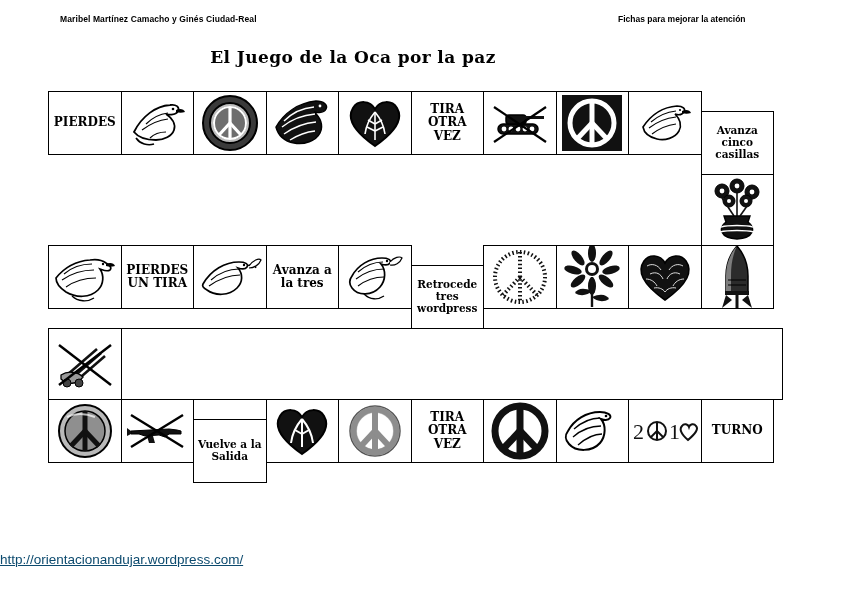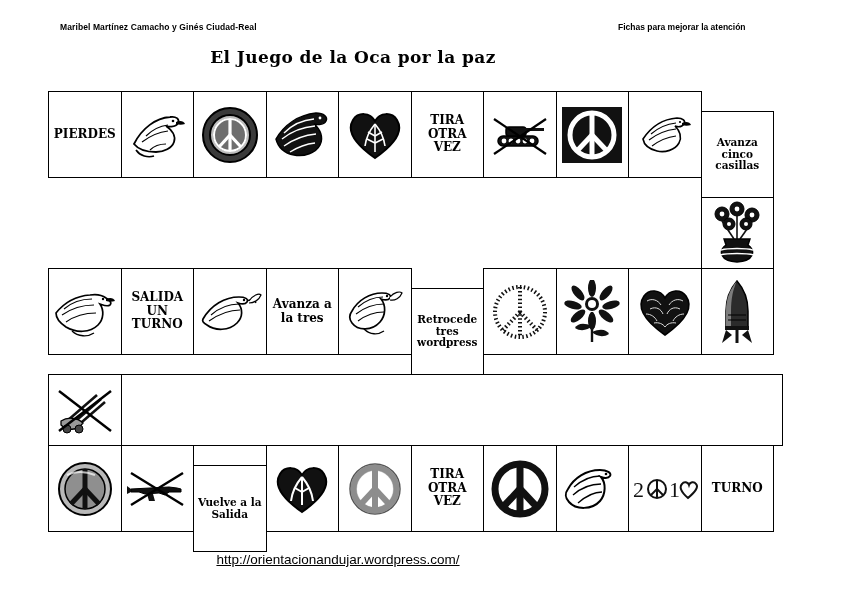--- a/index.html
+++ b/index.html
@@ -16,21 +16,21 @@
     position: relative;
   }
   .page {
     position: relative;
     width: 842px;
     height: 596px;
     box-sizing: border-box;
   }
   .header {
     position: absolute;
-    top: 22px;
+    top: 14px;
     left: 0;
     width: 842px;
     height: 16px;
   }
   .hdr-left {
     position: absolute;
     left: 60px;
     top: 0;
     font-size: 8.5px;
     font-weight: bold;
@@ -61,21 +61,21 @@
     position: absolute;
     left: 48px;
     top: 91px;
   }
   .row {
     display: flex;
     flex-direction: row;
   }
   .cell {
     width: 73.5px;
-    height: 87px;
+    height: 64px;
     border: 1px solid #000;
     margin-right: -1px;
     margin-bottom: -1px;
     box-sizing: border-box;
     position: relative;
     overflow: hidden;
     background: #fff;
     display: flex;
     align-items: center;
     justify-content: center;
@@ -119,23 +119,22 @@
     border: 1px solid #000;
     box-sizing: border-box;
     height: 72px;
     margin-bottom: -1px;
   }
   .footer-link {
     position: absolute;
     top: 552px;
     left: 0;
     width: 676px;
-    text-align: center;
     font-size: 13.5px;
-    color: #000000;
+    color: #0c4a6e;
     text-decoration: underline;
     font-family: "Liberation Sans", sans-serif;
   }
   svg { display: block; }
   .icon-wrap {
     width: 100%;
     height: 100%;
     display: flex;
     align-items: center;
     justify-content: center;
@@ -328,21 +327,21 @@
             <path d="M10 32 C20 25 31 22 42 22" fill="none" stroke="#000" stroke-width="1.1"></path>
             <path d="M14 39 C24 32 34 30 44 30" fill="none" stroke="#000" stroke-width="1.1"></path>
             <path d="M54 16 C58 14 62 15 63 18 C60 19 57 19 54 18 Z" fill="#000"></path>
             <circle cx="51" cy="16" r="1.2" fill="#000"></circle>
             <path d="M20 48 C26 54 36 54 42 50" fill="none" stroke="#000" stroke-width="1.3"></path>
           </svg>
         </span>
       </div>
 
       <div class="cell textcell">
-        <span class="txt">SALIDA UN TURNO</span>
+        <span class="txt">PIERDES UN TIRA</span>
       </div>
 
       <div class="cell">
         <span class="icon-wrap">
           <svg width="66" height="58" viewBox="0 0 66 58">
             <path d="M6 36 C14 22 28 14 42 14 C48 14 52 16 50 19 C48 22 44 21 41 20 C46 26 46 34 40 40 C32 48 18 48 10 42 C6 40 5 38 6 36 Z" fill="#fff" stroke="#000" stroke-width="1.7"></path>
             <path d="M14 32 C22 25 32 21 42 21" fill="none" stroke="#000" stroke-width="1.1"></path>
             <path d="M12 38 C22 31 32 27 43 27" fill="none" stroke="#000" stroke-width="1.1"></path>
             <path d="M50 18 C54 16 58 17 59 20" fill="none" stroke="#000" stroke-width="1.3"></path>
             <path d="M52 18 C56 12 62 10 64 12 C62 17 57 20 52 20" fill="#fff" stroke="#000" stroke-width="1.2"></path>

